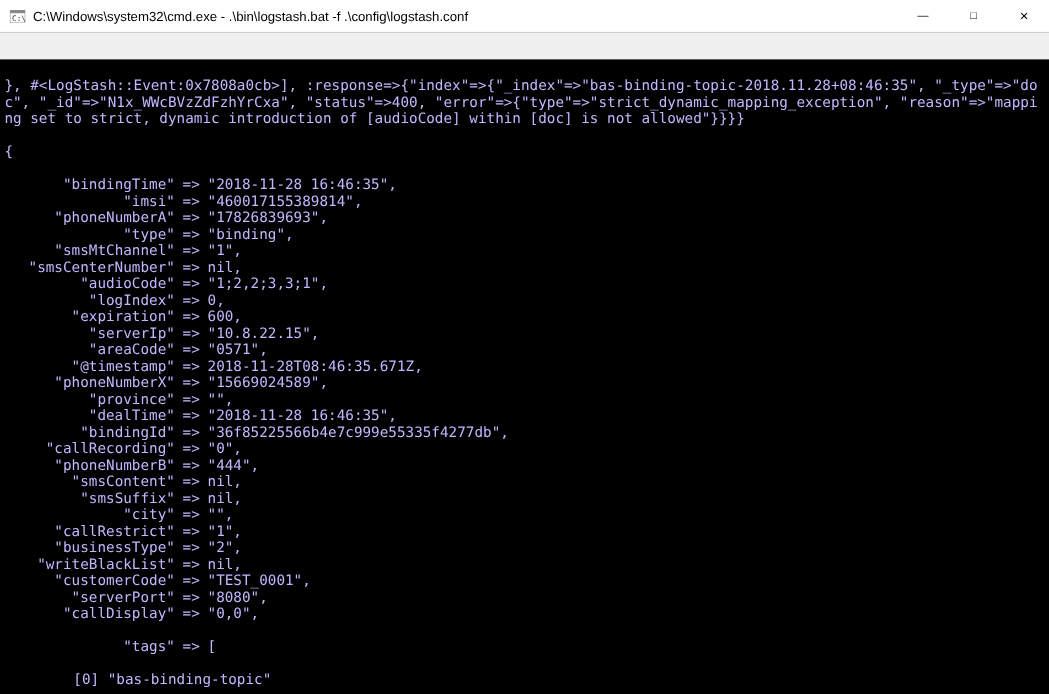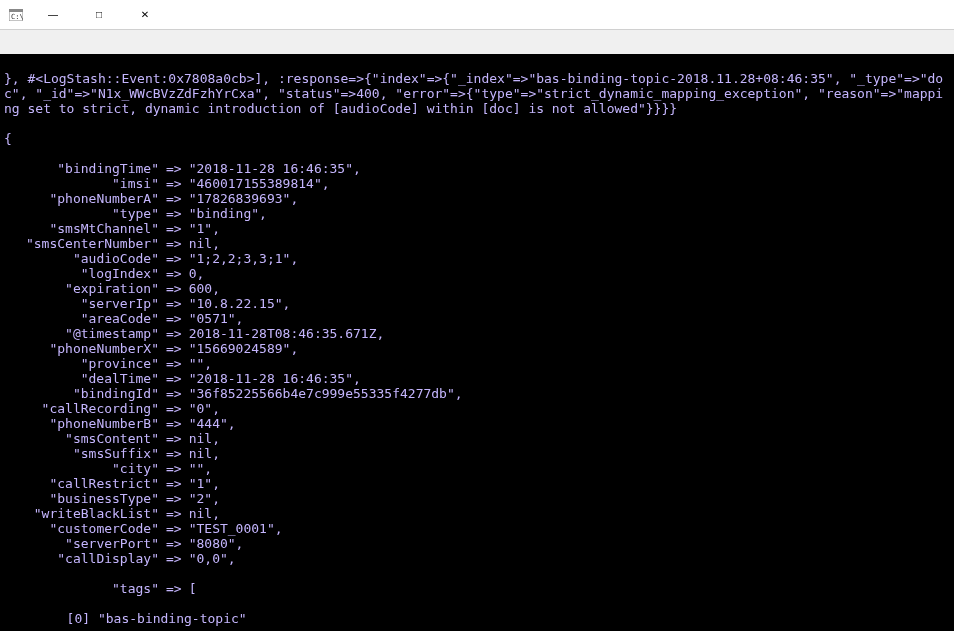--- a/index.html
+++ b/index.html
@@ -72,20 +72,21 @@
 <body>
 
 <div class="titlebar">
   <span class="titlebar-icon">
     <svg width="14" height="12" viewBox="0 0 14 12">
       <rect x="0" y="0" width="14" height="12" fill="#fff" stroke="#888" stroke-width="1"></rect>
       <rect x="0" y="0" width="14" height="3" fill="#888"></rect>
       <text x="2" y="10" font-size="7" fill="#333" font-family="monospace">C:\</text>
     </svg>
   </span>
+  <div class="titlebar-title">C:\Windows\system32\cmd.exe - .\bin\logstash.bat  -f  .\config\logstash.conf</div>
   <div class="win-controls">
     <div class="win-btn">—</div>
     <div class="win-btn">□</div>
     <div class="win-btn close">✕</div>
   </div>
 </div>
 
 <div class="console">
 <div class="header-wrap">}, #&lt;LogStash::Event:0x7808a0cb&gt;], :response=&gt;{"index"=&gt;{"_index"=&gt;"bas-binding-topic-2018.11.28+08:46:35", "_type"=&gt;"doc", "_id"=&gt;"N1x_WWcBVzZdFzhYrCxa", "status"=&gt;400, "error"=&gt;{"type"=&gt;"strict_dynamic_mapping_exception", "reason"=&gt;"mapping set to strict, dynamic introduction of [audioCode] within [doc] is not allowed"}}}}</div>
 <div>{</div>

